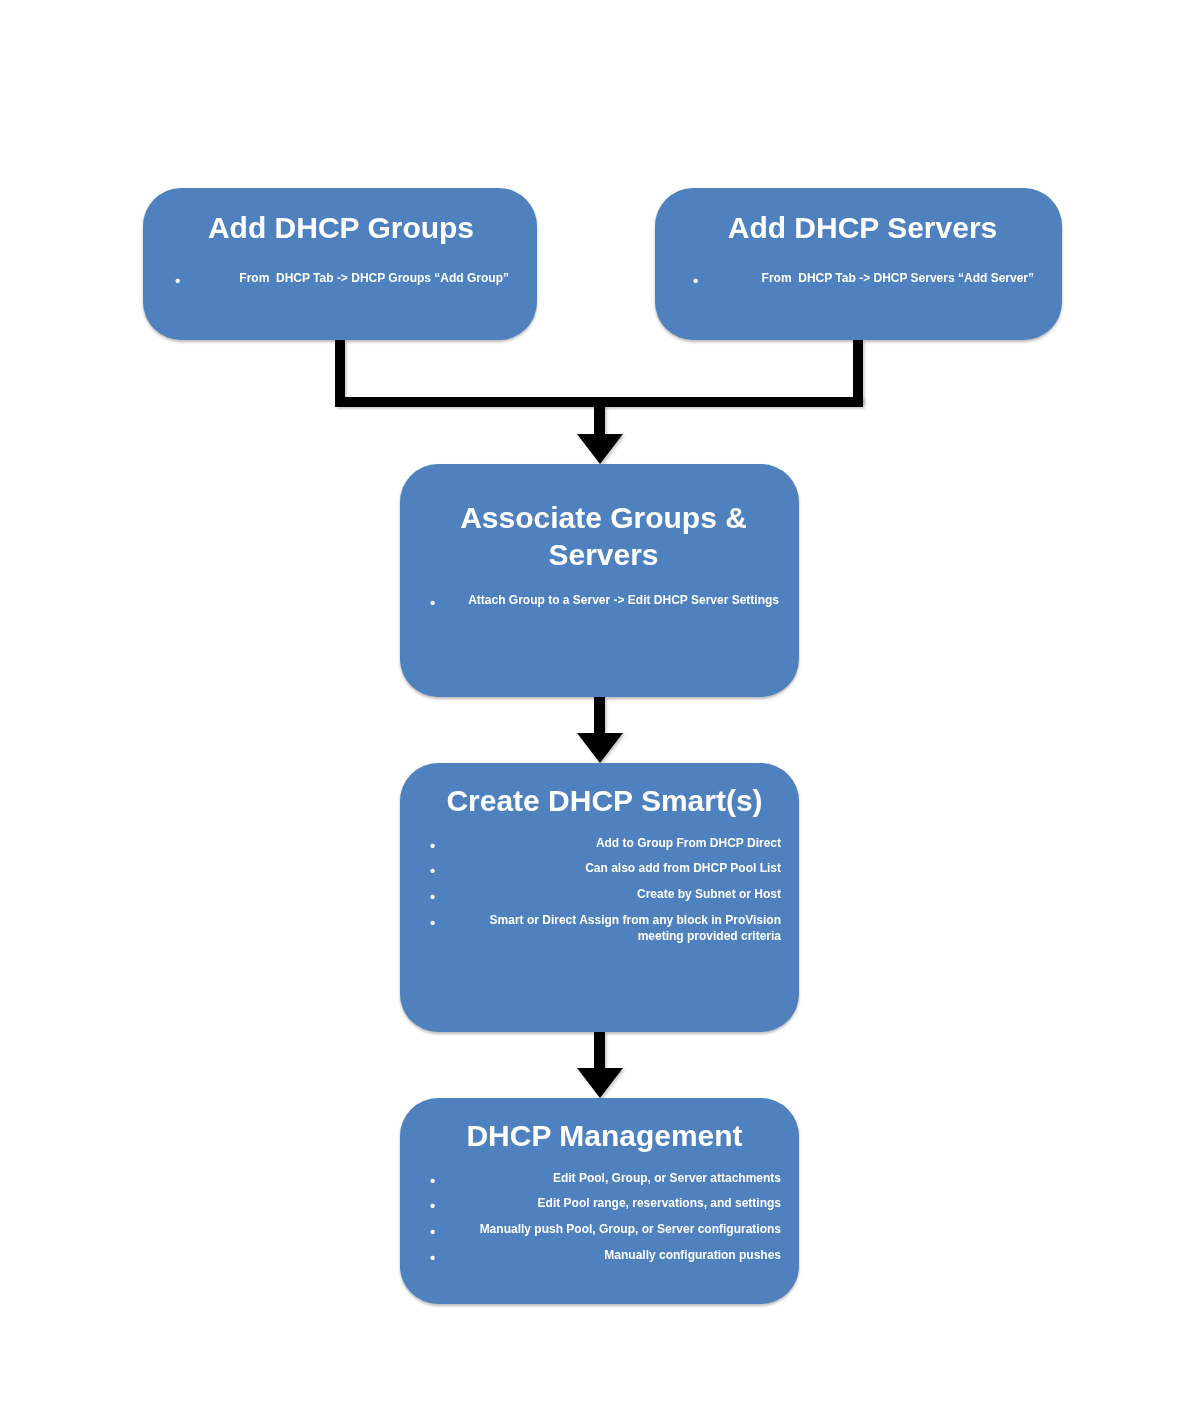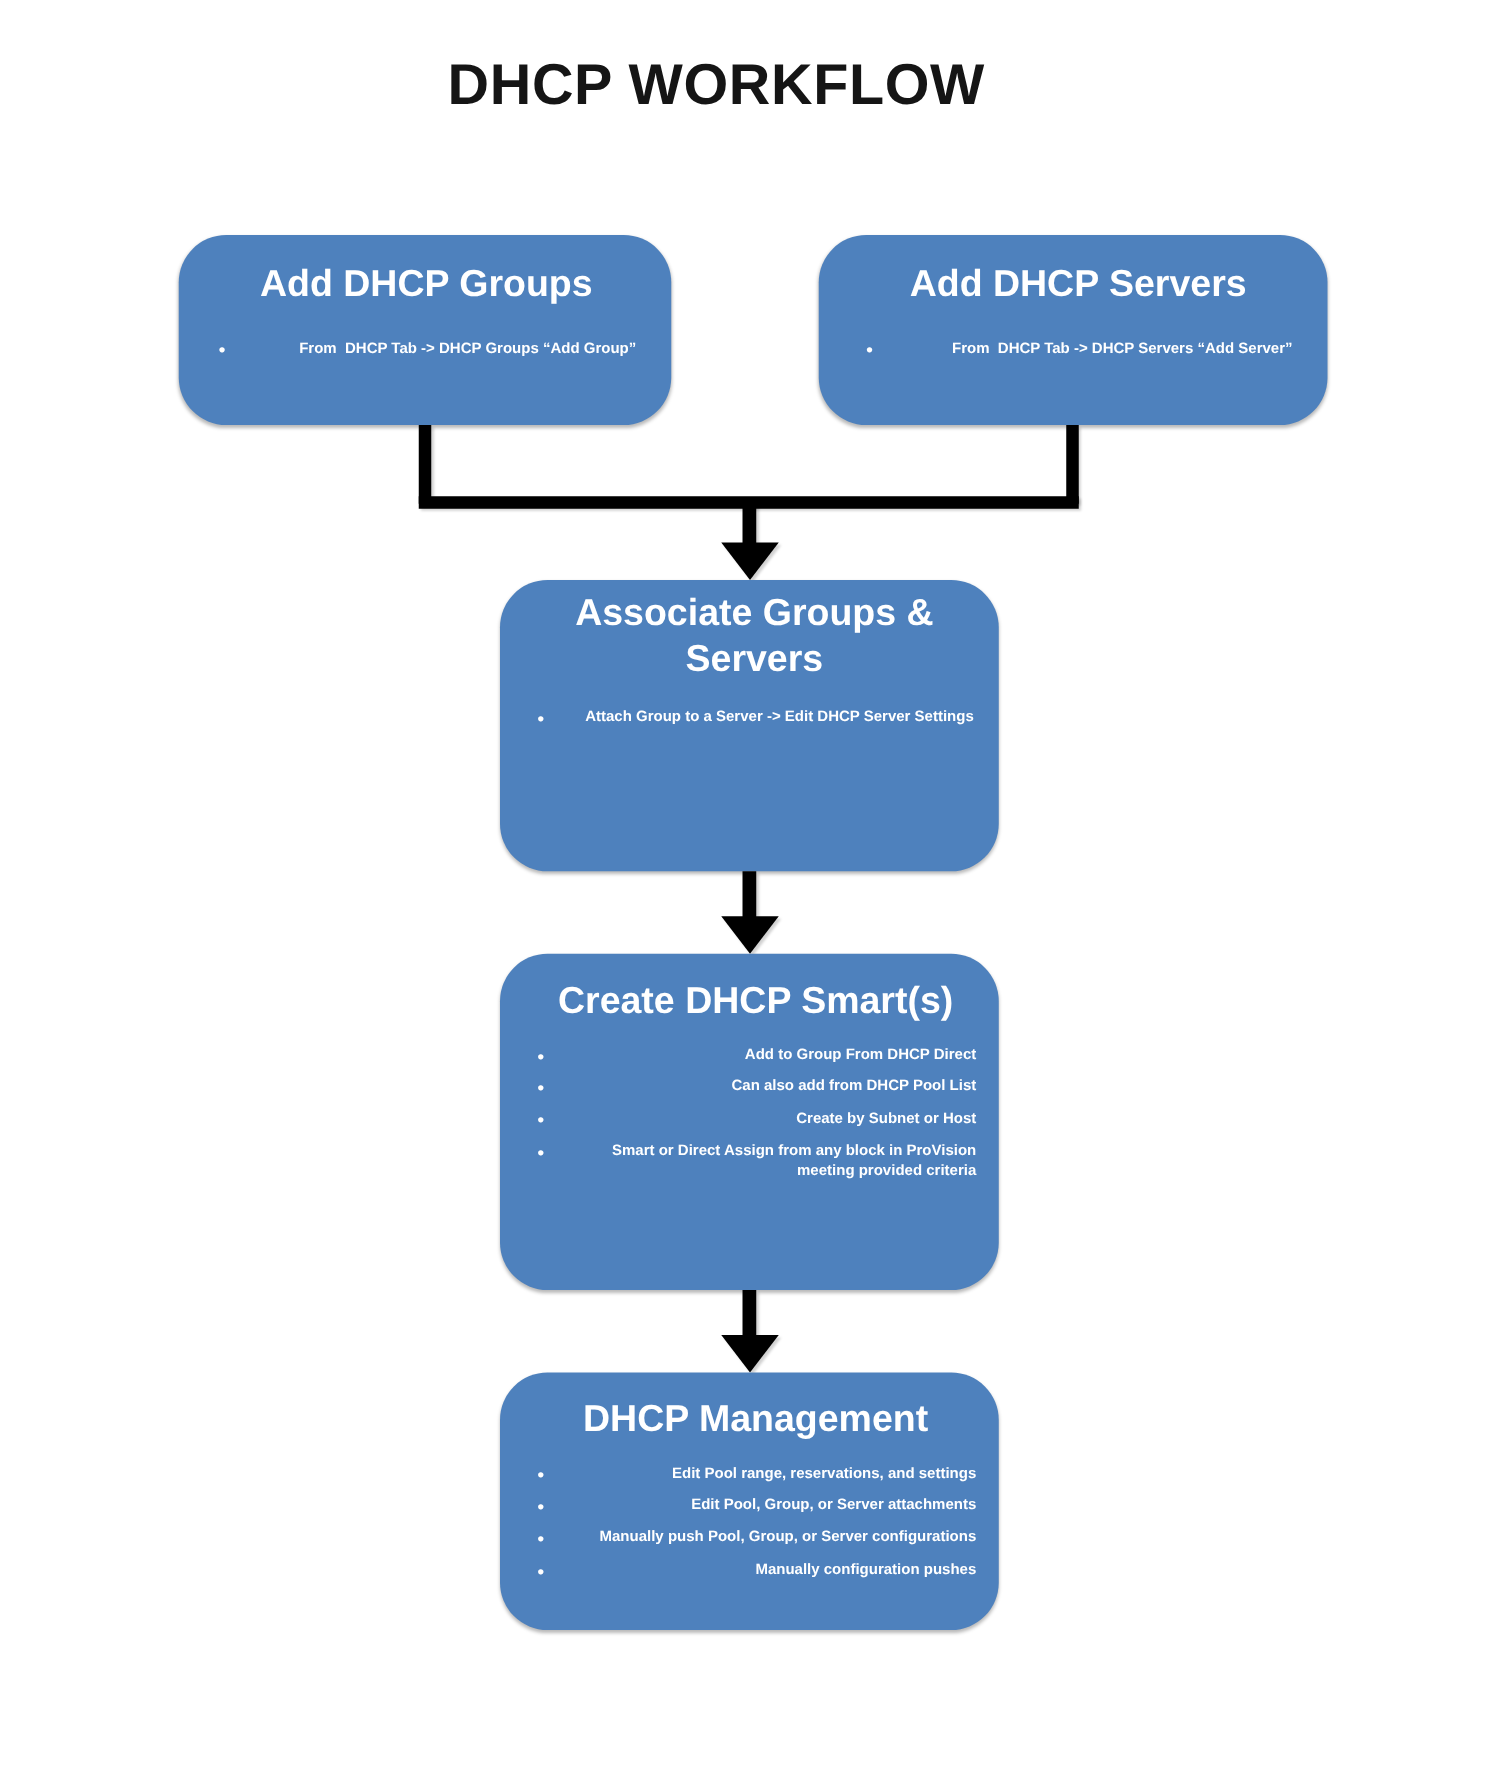--- a/index.html
+++ b/index.html
@@ -57,21 +57,21 @@
   }
   .bullet-list li::before{
     content:"\2022";
     position:absolute;
     left:2px;top:0;
     font-size:15px;
   }
   
   #box-add-groups{left:143px;top:188px;width:394px;height:152px;padding:22px 28px 12px 30px;}
   #box-add-servers{left:655px;top:188px;width:407px;height:152px;padding:22px 28px 0 36px;}
-  #box-associate{left:400px;top:464px;width:399px;height:233px;padding:9px 20px 0 28px;}
+  #box-associate{left:400px;top:464px;width:399px;height:233px;padding:36px 20px 0 28px;}
   #box-create-pools{left:400px;top:763px;width:399px;height:269px;padding:20px 18px 0 28px;}
   #box-management{left:400px;top:1098px;width:399px;height:206px;padding:20px 18px 0 28px;}
   #box-add-groups .box-heading,#box-add-servers .box-heading{margin-bottom:24px;}
   #box-associate .box-heading{margin-bottom:20px;}
   #box-create-pools .box-heading,#box-management .box-heading{margin-bottom:16px;}
   
   .conn{
     position:absolute;
     background:var(--connector);
     box-shadow:2px 2px 2px rgba(0,0,0,0.18);
@@ -83,21 +83,20 @@
     border-right:23px solid transparent;
     border-top:30px solid var(--connector);
     filter:drop-shadow(2px 2px 1px rgba(0,0,0,0.18));
   }
 </style>
 </head>
 <body>
 
 <div class="canvas">
 
-  <h1 class="diagram-title">DHCP WORKFLOW</h1>
 
   <div class="flow-box" id="box-add-groups">
     <div class="box-heading">Add DHCP Groups</div>
     <ul class="bullet-list">
         <li>From  DHCP Tab -&gt; DHCP Groups “Add Group”</li>
       </ul>
   </div>
 
   <div class="flow-box" id="box-add-servers">
     <div class="box-heading">Add DHCP Servers</div>
@@ -131,20 +130,20 @@
         <li>Smart or Direct Assign from any block in ProVision meeting provided criteria</li>
       </ul>
   </div>
 
   <div class="conn" style="left:594px;top:1032px;width:11px;height:37px;"></div>
   <div class="arrow-head" style="left:577px;top:1068px;"></div>
 
   <div class="flow-box" id="box-management">
     <div class="box-heading">DHCP Management</div>
     <ul class="bullet-list">
+        <li>Edit Pool, Group, or Server attachments</li>
         <li>Edit Pool range, reservations, and settings</li>
-        <li>Edit Pool, Group, or Server attachments</li>
         <li>Manually push Pool, Group, or Server configurations</li>
         <li>Manually configuration pushes</li>
       </ul>
   </div>
 
 </div>
 
 </body></html>

